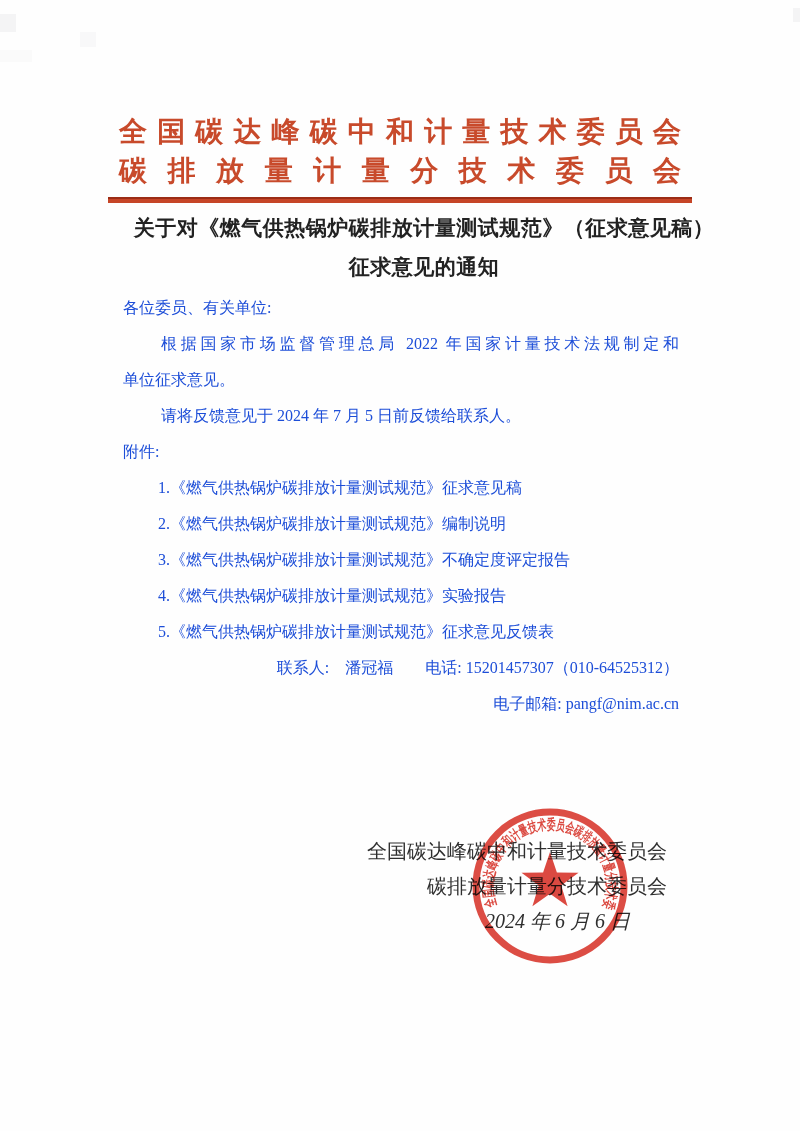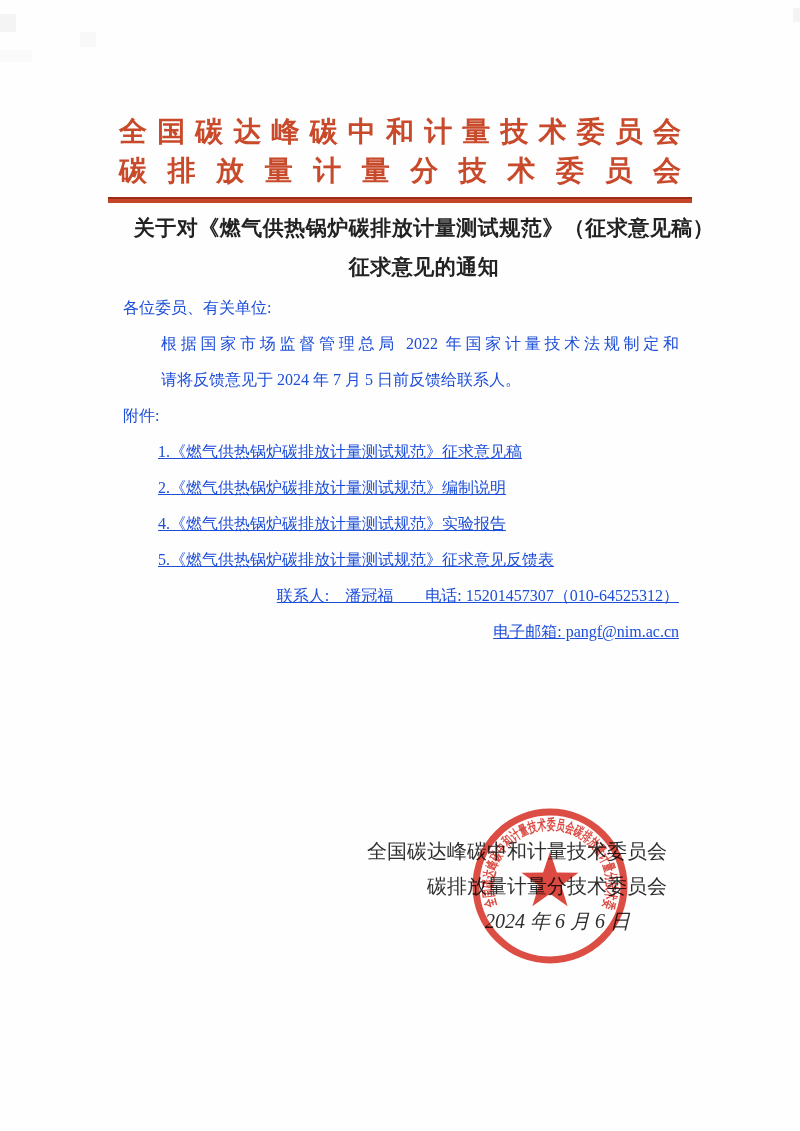--- a/index.html
+++ b/index.html
@@ -32,21 +32,21 @@
 
   
   .doc-title{margin-top:6px;text-align:center;font-weight:bold;color:#222;}
   .doc-title-line{display:block;font-size:21px;line-height:39px;letter-spacing:0.5px;padding-left:48px;}
 
   
   .body-block{width:556px;margin:3px 0 4px 123px;font-size:16px;color:#1d4ed8;}
   .line{display:block;height:36px;line-height:36px;white-space:nowrap;}
   .just{text-align:justify;text-align-last:justify;}
   .indent{text-indent:38px;}
-  .pad{padding-left:35px;text-decoration:underline;}
+  .pad{padding-left:35px;}
   .prewrap{white-space:pre-wrap;text-align:right;}
 
   
   .signature{
     position:absolute;top:834px;right:133px;
     text-align:right;font-size:20px;color:#2e2e2e;
   }
   .sig-line{display:block;height:35px;line-height:35px;white-space:nowrap;}
   .sig-date{padding-right:37px;font-style:italic;}
 
@@ -75,27 +75,29 @@
 
   <div class="doc-title">
     <span class="doc-title-line">关于对《燃气供热锅炉碳排放计量测试规范》（征求意见稿）</span>
     <span class="doc-title-line">征求意见的通知</span>
   </div>
 
   <div class="body-block">
     <span class="line">各位委员、有关单位:</span>
 
     <span class="line just indent">根据国家市场监督管理总局 2022 年国家计量技术法规制定和</span>
+    <span class="line">单位征求意见。</span>
 
     <span class="line indent">请将反馈意见于 2024 年 7 月 5 日前反馈给联系人。</span>
 
     <span class="line">附件:</span>
 
     <span class="line pad">1.《燃气供热锅炉碳排放计量测试规范》征求意见稿</span>
     <span class="line pad">2.《燃气供热锅炉碳排放计量测试规范》编制说明</span>
+    <span class="line pad">3.《燃气供热锅炉碳排放计量测试规范》不确定度评定报告</span>
     <span class="line pad">4.《燃气供热锅炉碳排放计量测试规范》实验报告</span>
     <span class="line pad">5.《燃气供热锅炉碳排放计量测试规范》征求意见反馈表</span>
 
     <span class="line pad prewrap">联系人:　潘冠福　　电话: 15201457307（010-64525312）</span>
     <span class="line pad prewrap">电子邮箱: pangf@nim.ac.cn</span>
   </div>
 
   <div class="signature">
     <span class="sig-line">全国碳达峰碳中和计量技术委员会</span>
     <span class="sig-line">碳排放量计量分技术委员会</span>

